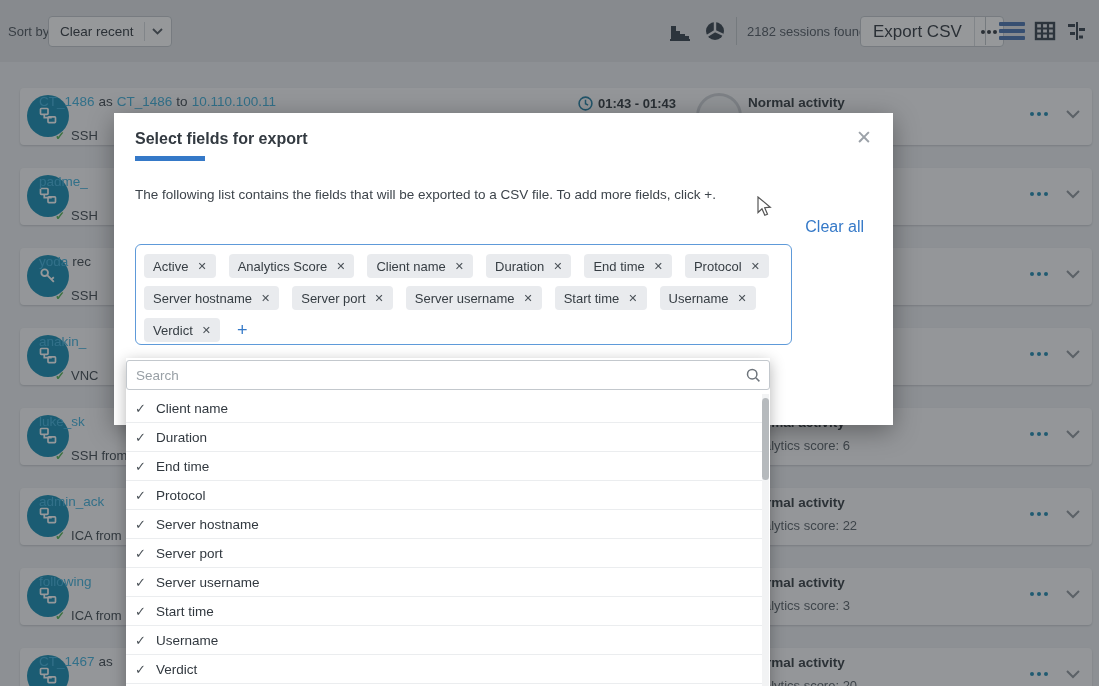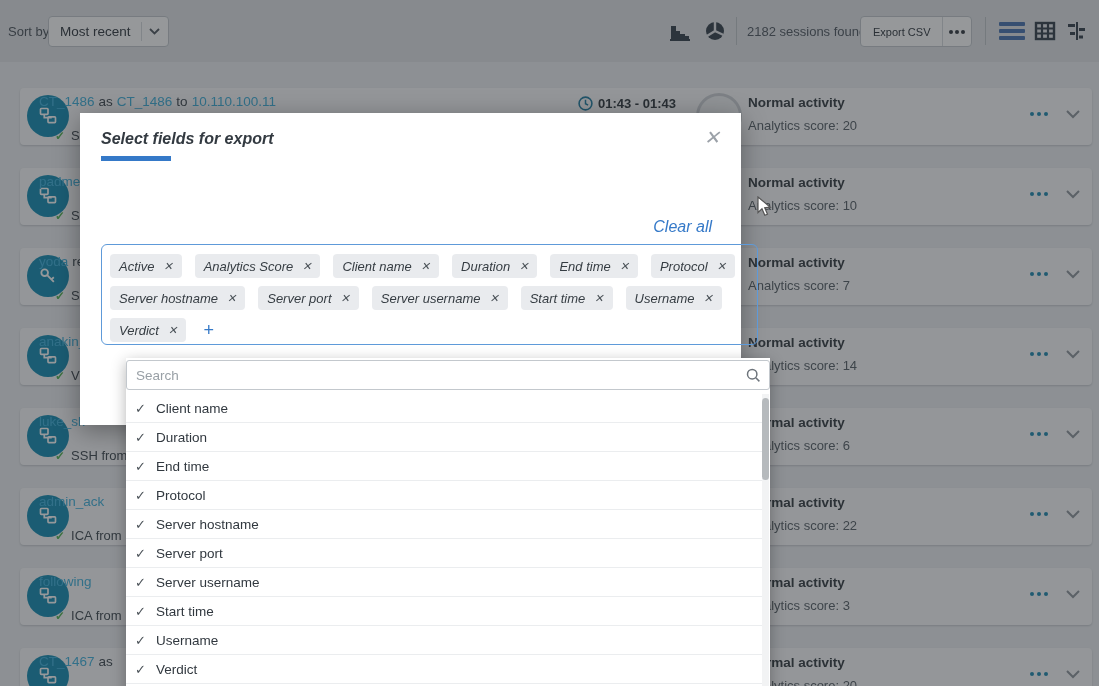--- a/index.html
+++ b/index.html
@@ -9,21 +9,21 @@
   
   .toolbar { position:absolute; left:0; top:0; width:1099px; height:62px; background:#e4e6ea; }
   .sort-label { position:absolute; left:8px; top:24px; font-size:13px; color:#545c63; }
   .select { position:absolute; left:48px; top:16px; height:31px; background:#fff; border:1px solid #c6cbd0; border-radius:4px; display:flex; align-items:center; padding:0 8px 0 11px; }
   .select .val { font-size:13.5px; color:#3c434a; }
   .select .sep { width:1px; height:19px; background:#d9dde1; margin:0 7px 0 10px; }
   .tb-ic { position:absolute; top:19px; width:24px; height:24px; }
   .tb-div { position:absolute; top:17px; width:1px; height:28px; background:#c3c8cd; }
   .found { position:absolute; left:747px; top:24px; font-size:13px; color:#5a626a; }
   .export-btn { position:absolute; left:860px; top:16px; height:31px; display:flex; background:#fff; border:1px solid #c6cbd0; border-radius:4px; overflow:hidden; }
-  .export-main { padding:0 12px; font-size:11px; color:#3c434a; display:flex; align-items:center; }
+  .export-main { padding:0 12px; font-size:17px; color:#3c434a; display:flex; align-items:center; }
   .export-more { width:29px; border-left:1px solid #d9dde1; display:flex; align-items:center; justify-content:center; }
   .hamburger { position:absolute; left:999px; top:22px; width:26px; }
   .hamburger i { display:block; height:4px; background:#527bb4; border-radius:1px; margin-bottom:3px; }
   .dots3 { display:flex; gap:3px; }
   .dots3 i { width:4px; height:4px; border-radius:50%; background:#2a8fb5; }
 
   .rows { position:absolute; left:0; top:62px; width:1099px; }
   .card { position:absolute; left:20px; width:1072px; height:57px; background:#fbfcfd; border-radius:4px; box-shadow:0 1px 2px rgba(30,40,50,.18); }
   .avatar { position:absolute; left:7px; top:7px; width:42px; height:42px; border-radius:50%; background:#1f93b8; display:flex; align-items:center; justify-content:center; }
   .row-title { position:absolute; left:19px; top:6px; font-size:13.5px; white-space:nowrap; }
@@ -35,21 +35,21 @@
   .score-circle { position:absolute; left:676px; top:5px; width:46px; height:46px; border-radius:50%; border:3px solid #d2d6da; background:#f4f6f7; }
   .row-act { position:absolute; left:728px; top:7px; font-size:13.5px; font-weight:bold; color:#3f464c; white-space:nowrap; }
   .row-score { position:absolute; left:728px; top:30px; font-size:13px; color:#60686f; white-space:nowrap; }
   .row-more { position:absolute; left:1010px; top:24px; }
   .row-chev { position:absolute; left:1046px; top:22px; }
 
   
   .overlay { position:absolute; inset:0; background:rgba(22,26,30,.45); z-index:5; }
 
   
-  .dialog { position:absolute; left:80px; top:113px; width:661px; height:312px; background:#fff; box-shadow:0 6px 24px rgba(0,0,0,.35); z-index:10;font-style:italic; }
+  .dialog { position:absolute; left:114px; top:113px; width:779px; height:312px; background:#fff; box-shadow:0 6px 24px rgba(0,0,0,.35); z-index:10; }
   .dlg-title { position:absolute; left:21px; top:17px; font-size:16px; font-weight:bold; color:#333a41; }
   .dlg-accent { position:absolute; left:21px; top:43px; width:70px; height:5px; background:#3579c8; }
   .dlg-close { position:absolute; right:21px; top:13px; font-size:19px; color:#9ba1a8; cursor:pointer; }
   .dlg-desc { position:absolute; left:21px; top:74px; width:630px; font-size:13.5px; color:#3d444b; }
   .dlg-clear { position:absolute; right:29px; top:105px; font-size:16px; color:#3579c8; }
   .chips-box { position:absolute; left:21px; top:131px; width:657px; height:101px; border:1px solid #5e9ad9; border-radius:6px; padding:9px 8px; display:flex; flex-wrap:wrap; column-gap:13px; row-gap:8px; align-content:flex-start;text-align:right; }
   .chip { height:24px; background:#e9ebee; border-radius:4px; padding:0 9px; display:flex; align-items:center; font-size:13px; color:#363d43; }
   .chip .x { margin-left:9px; font-size:11px; color:#4b5258; }
   .chip-plus { height:24px; display:flex; align-items:center; font-size:18px; color:#3579c8; padding:0 4px; }
 
@@ -69,21 +69,21 @@
   .cursor { position:absolute; left:757px; top:196px; z-index:50; }
 </style>
 </head>
 <body>
 
 <div class="screen">
 
   <div class="toolbar">
     <span class="sort-label">Sort by</span>
     <div class="select">
-      <span class="val">Most recent</span>
+      <span class="val">Clear recent</span>
       <span class="sep"></span>
       <svg width="11" height="7" viewBox="0 0 11 7">
           <path d="M1 1l4.5 4.5L10 1" fill="none" stroke="#5a6269" stroke-width="1.8"></path>
         </svg>
     </div>
 
     <svg class="tb-ic" style="left:668px" viewBox="0 0 24 24">
         <path d="M3 20V7h5v5h4v3h5v2h4v3z" fill="#3f4a54"></path>
         <path d="M2 21h20" stroke="#3f4a54" stroke-width="2"></path>
       </svg>
@@ -321,20 +321,21 @@
         </svg>
   </div>
 </div>
 
   <div class="overlay"></div>
 
   <div class="dialog">
     <div class="dlg-title">Select fields for export</div>
     <div class="dlg-accent"></div>
     <div class="dlg-close">✕</div>
+    <div class="dlg-desc">The following list contains the fields that will be exported to a CSV file. To add more fields, click +.</div>
     <div class="dlg-clear">Clear all</div>
     <div class="chips-box" id="chips">
   <span class="chip">
           <span class="clabel">Active</span>
           <span class="x">✕</span>
         </span>
 
   <span class="chip">
           <span class="clabel">Analytics Score</span>
           <span class="x">✕</span>

